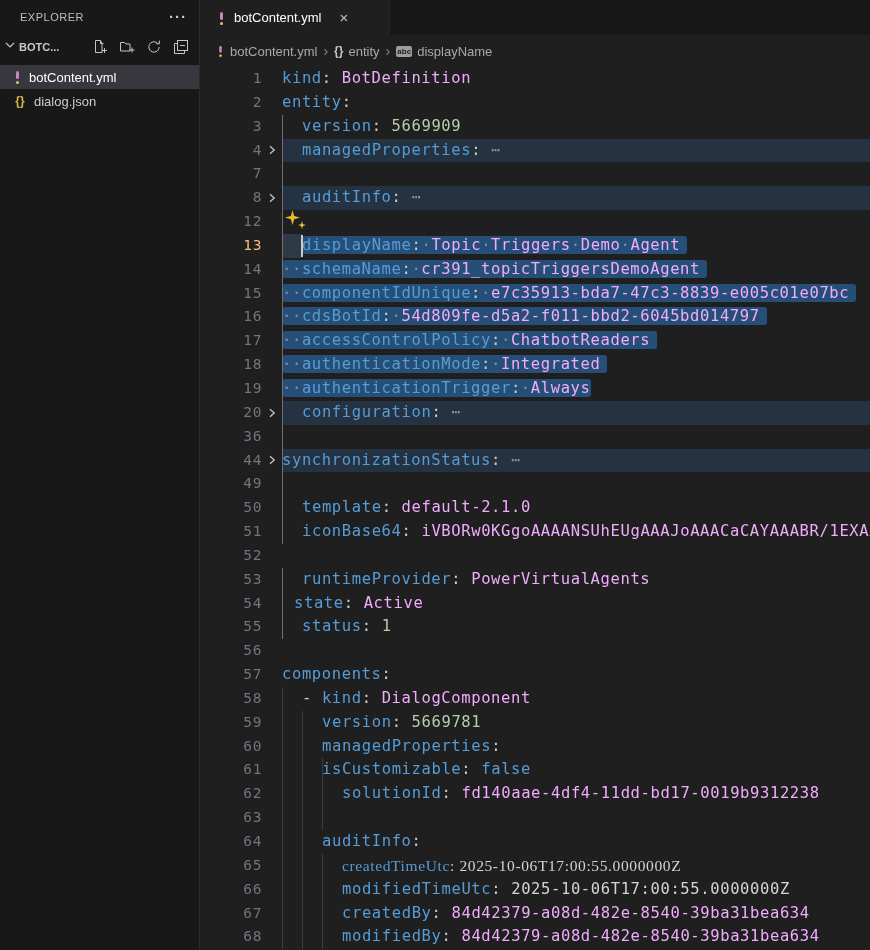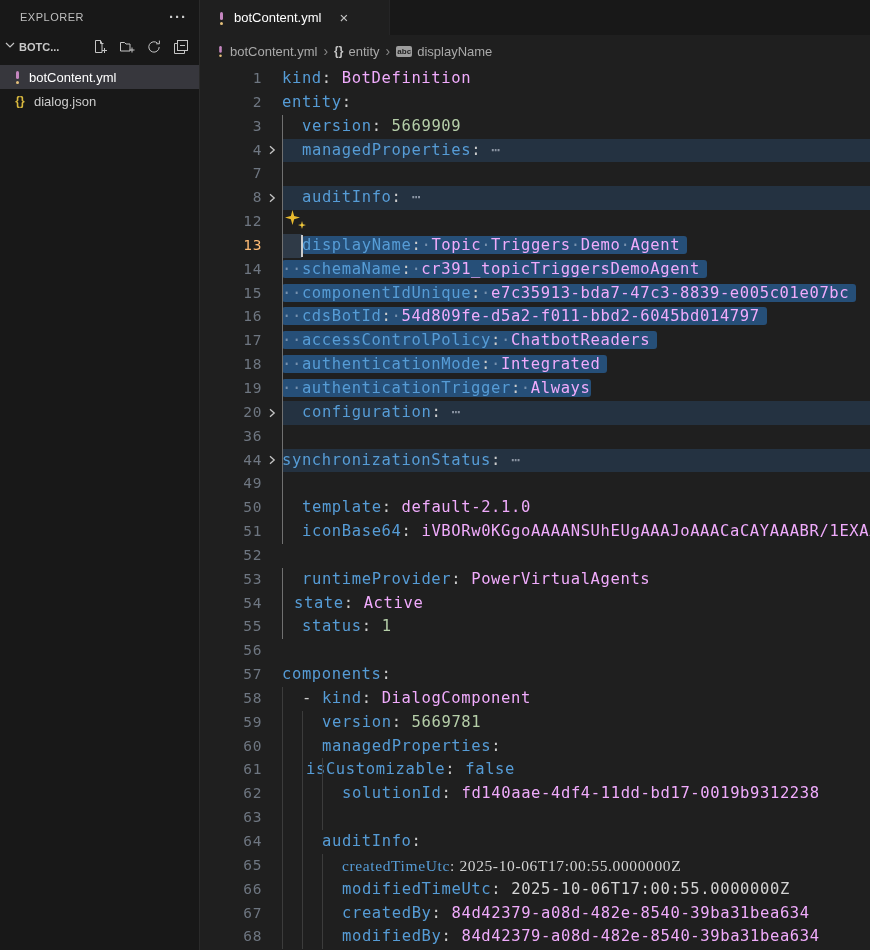--- a/index.html
+++ b/index.html
@@ -355,21 +355,21 @@
               <span class="ln">60</span>
               <span class="chev"></span>
             </div>
             <div class="code"><span class="guide" style="left: 0px;"></span><span class="guide" style="left: 20px;"></span><span class="txt" style="padding-left: 40px;"><span class="tk">managedProperties</span><span class="tp">:</span></span></div>
           </div>
           <div class="row">
             <div class="gutter">
               <span class="ln">61</span>
               <span class="chev"></span>
             </div>
-            <div class="code"><span class="guide" style="left: 0px;"></span><span class="guide" style="left: 20px;"></span><span class="guide" style="left: 40px;"></span><span class="txt" style="padding-left: 24px;"><span class="tk">isCustomizable</span><span class="tp">: </span><span class="tb">false</span></span></div>
+            <div class="code"><span class="guide" style="left: 0px;"></span><span class="guide" style="left: 20px;"></span><span class="guide" style="left: 40px;"></span><span class="txt" style="padding-left: 40px;"><span class="tk">isCustomizable</span><span class="tp">: </span><span class="tb">false</span></span></div>
           </div>
           <div class="row">
             <div class="gutter">
               <span class="ln">62</span>
               <span class="chev"></span>
             </div>
             <div class="code"><span class="guide" style="left: 0px;"></span><span class="guide" style="left: 20px;"></span><span class="guide" style="left: 40px;"></span><span class="txt" style="padding-left: 60px;"><span class="tk">solutionId</span><span class="tp">: </span><span class="ts">fd140aae-4df4-11dd-bd17-0019b9312238</span></span></div>
           </div>
           <div class="row">
             <div class="gutter">

